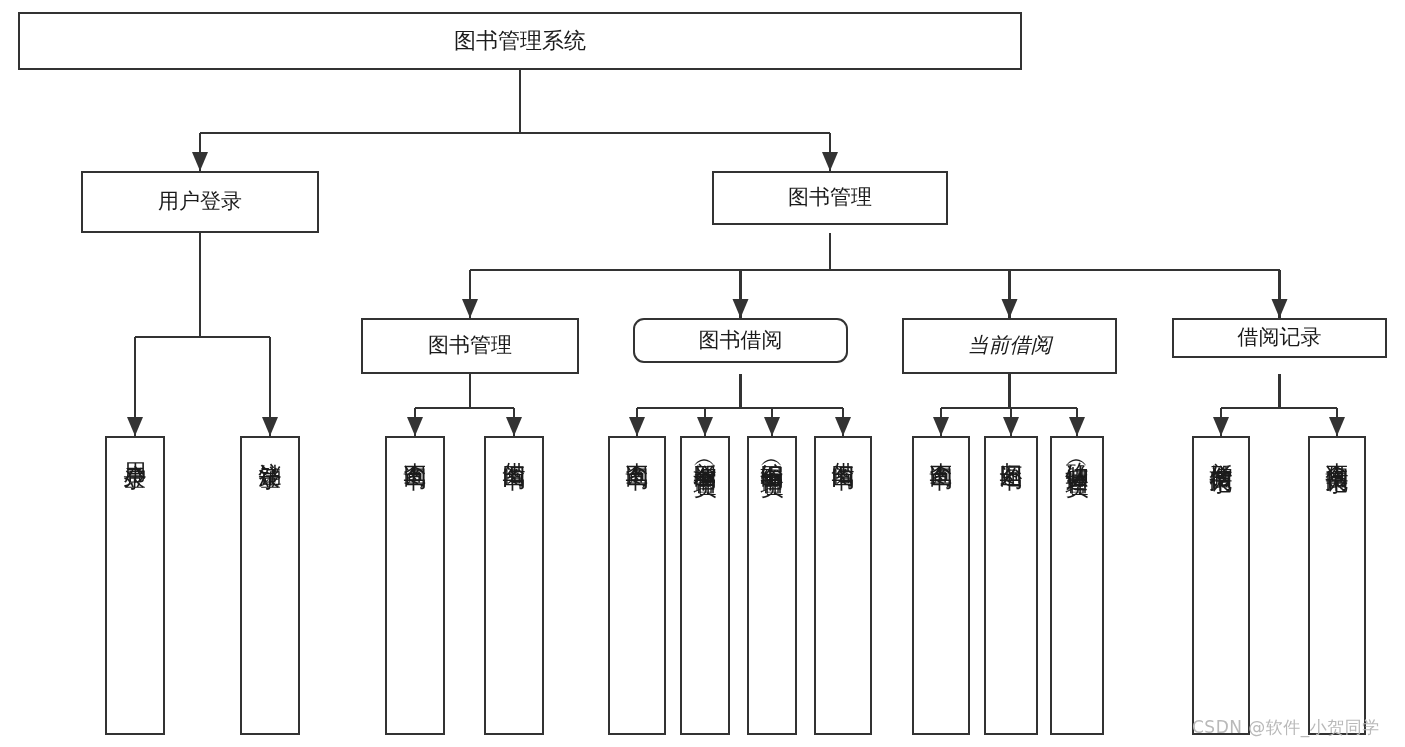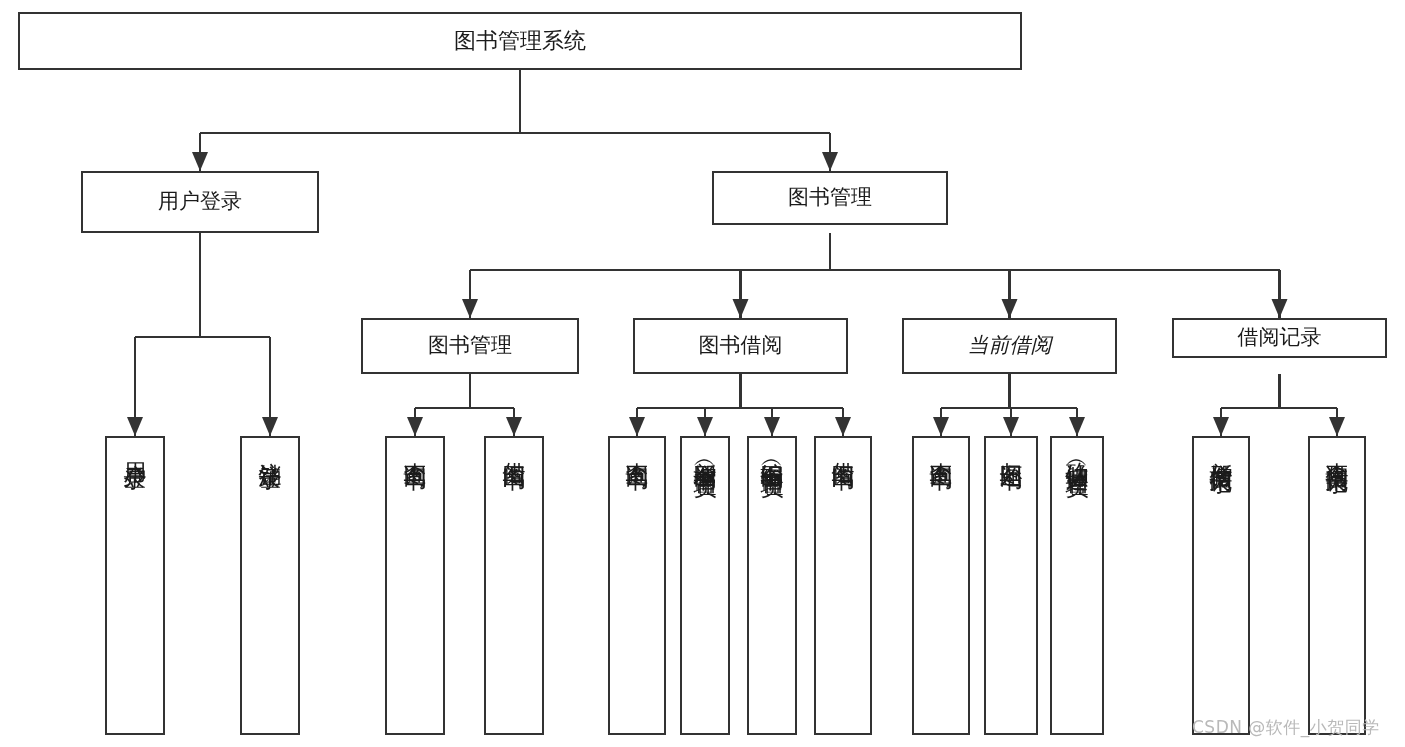--- a/index.html
+++ b/index.html
@@ -138,21 +138,21 @@
       </div>
       <div class="node lvl1" style="left: 81px; top: 171px; width: 238px; height: 62px;">
         <span class="label">用户登录</span>
       </div>
       <div class="node lvl1" style="left: 712px; top: 171px; width: 236px; height: 54px;">
         <span class="label">图书管理</span>
       </div>
       <div class="node lvl2" style="left: 361px; top: 318px; width: 218px; height: 56px;">
         <span class="label">图书管理</span>
       </div>
-      <div class="node lvl2" style="left: 633px; top: 318px; width: 215px; height: 56px;">
+      <div class="node lvl2" style="left: 633px; top: 318px; width: 215px; height: 45px; border-radius: 11px;">
         <span class="label">图书借阅</span>
       </div>
       <div class="node lvl2" style="left: 902px; top: 318px; width: 215px; height: 56px; font-style: italic;">
         <span class="label">当前借阅</span>
       </div>
       <div class="node lvl2" style="left: 1172px; top: 318px; width: 215px; height: 40px;">
         <span class="label">借阅记录</span>
       </div>
       <div class="node leaf" style="left: 105px; top: 436px; width: 60px; height: 299px;">
         <span class="label">用户登录</span>

